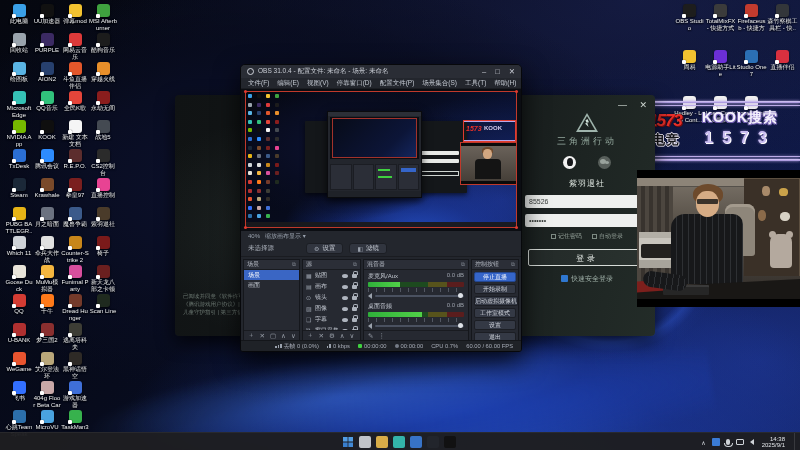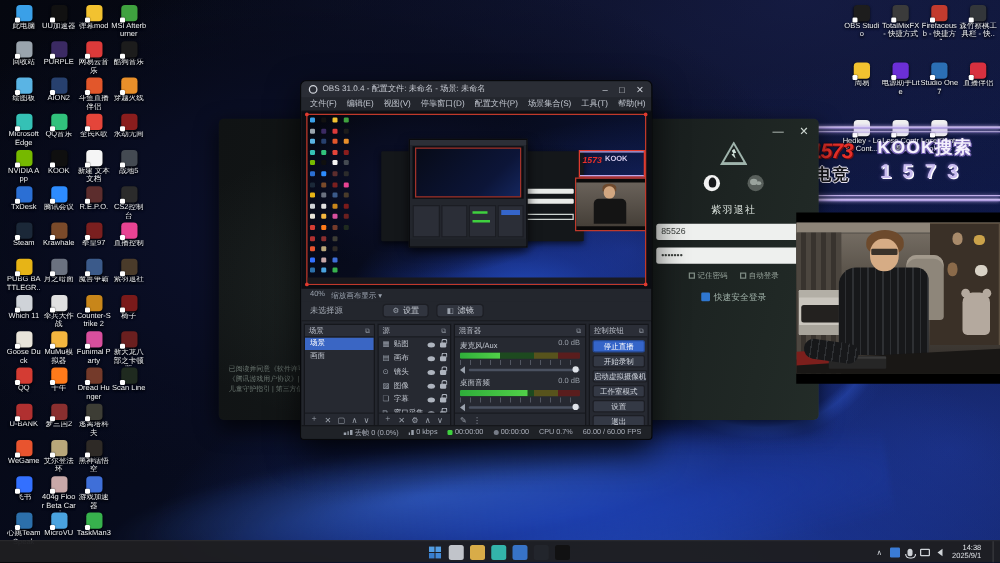--- a/index.html
+++ b/index.html
@@ -679,31 +679,33 @@
     <div class="poster"></div>
     <div class="winctl">
       <span>—</span>
       <span>✕</span>
     </div>
     <div id="login-col">
       <div id="delta-logo">
           <i></i>
           <b></b>
         </div>
+      <div id="delta-name">三角洲行动</div>
       <div id="login-socials">
         <div class="soc qq"></div>
         <div class="soc wx"></div>
       </div>
       <div id="login-tab">紫羽退社</div>
       <div class="login-input">85526</div>
       <div class="login-input">•••••••</div>
       <div class="login-cbrow">
         <span><i class="cb"></i><span>记住密码</span></span>
         <span><i class="cb"></i><span>自动登录</span></span>
       </div>
+      <div id="login-btn">登录</div>
       <div id="quick-login"><span class="qicon"></span><span>快速安全登录</span></div>
     </div>
     <div id="legal">
         <div>已阅读并同意《软件许可及服务协议》</div>
         <div>《腾讯游戏用户协议》| 隐私保护指引</div>
         <div>儿童守护指引 | 第三方信息共享清单</div>
       </div>
     <div class="version">版本信息</div>
   </div>
 

